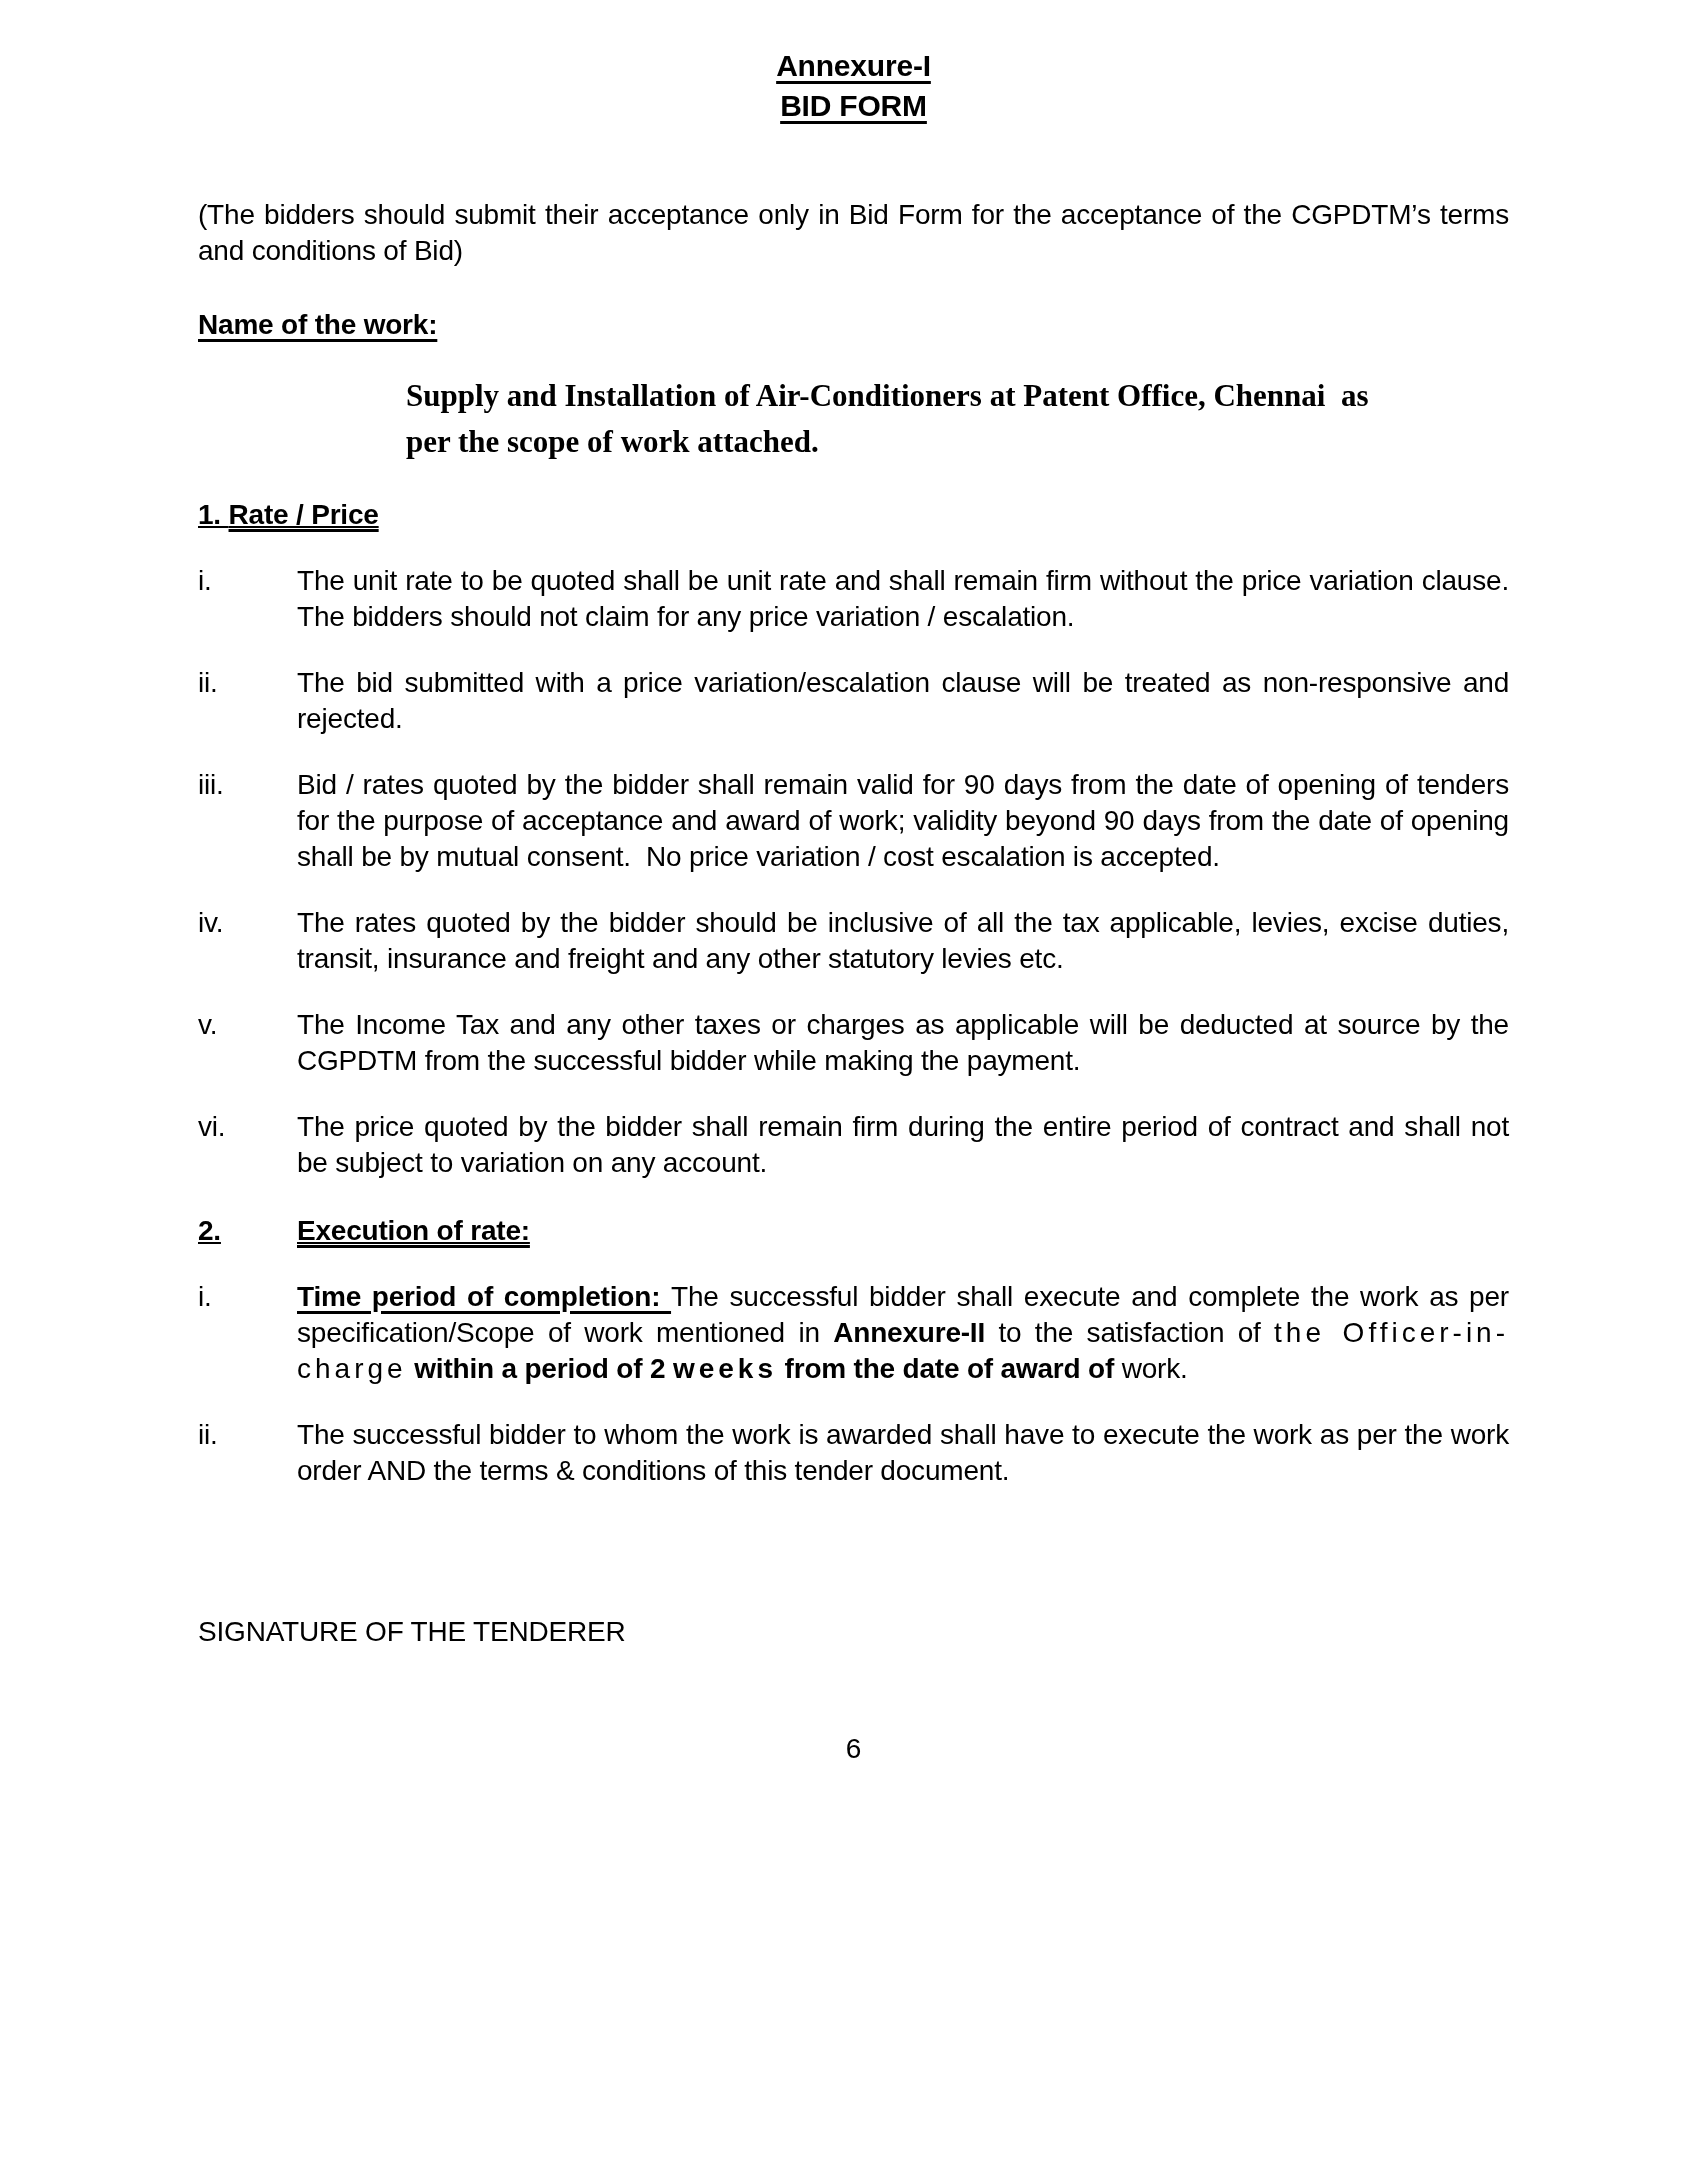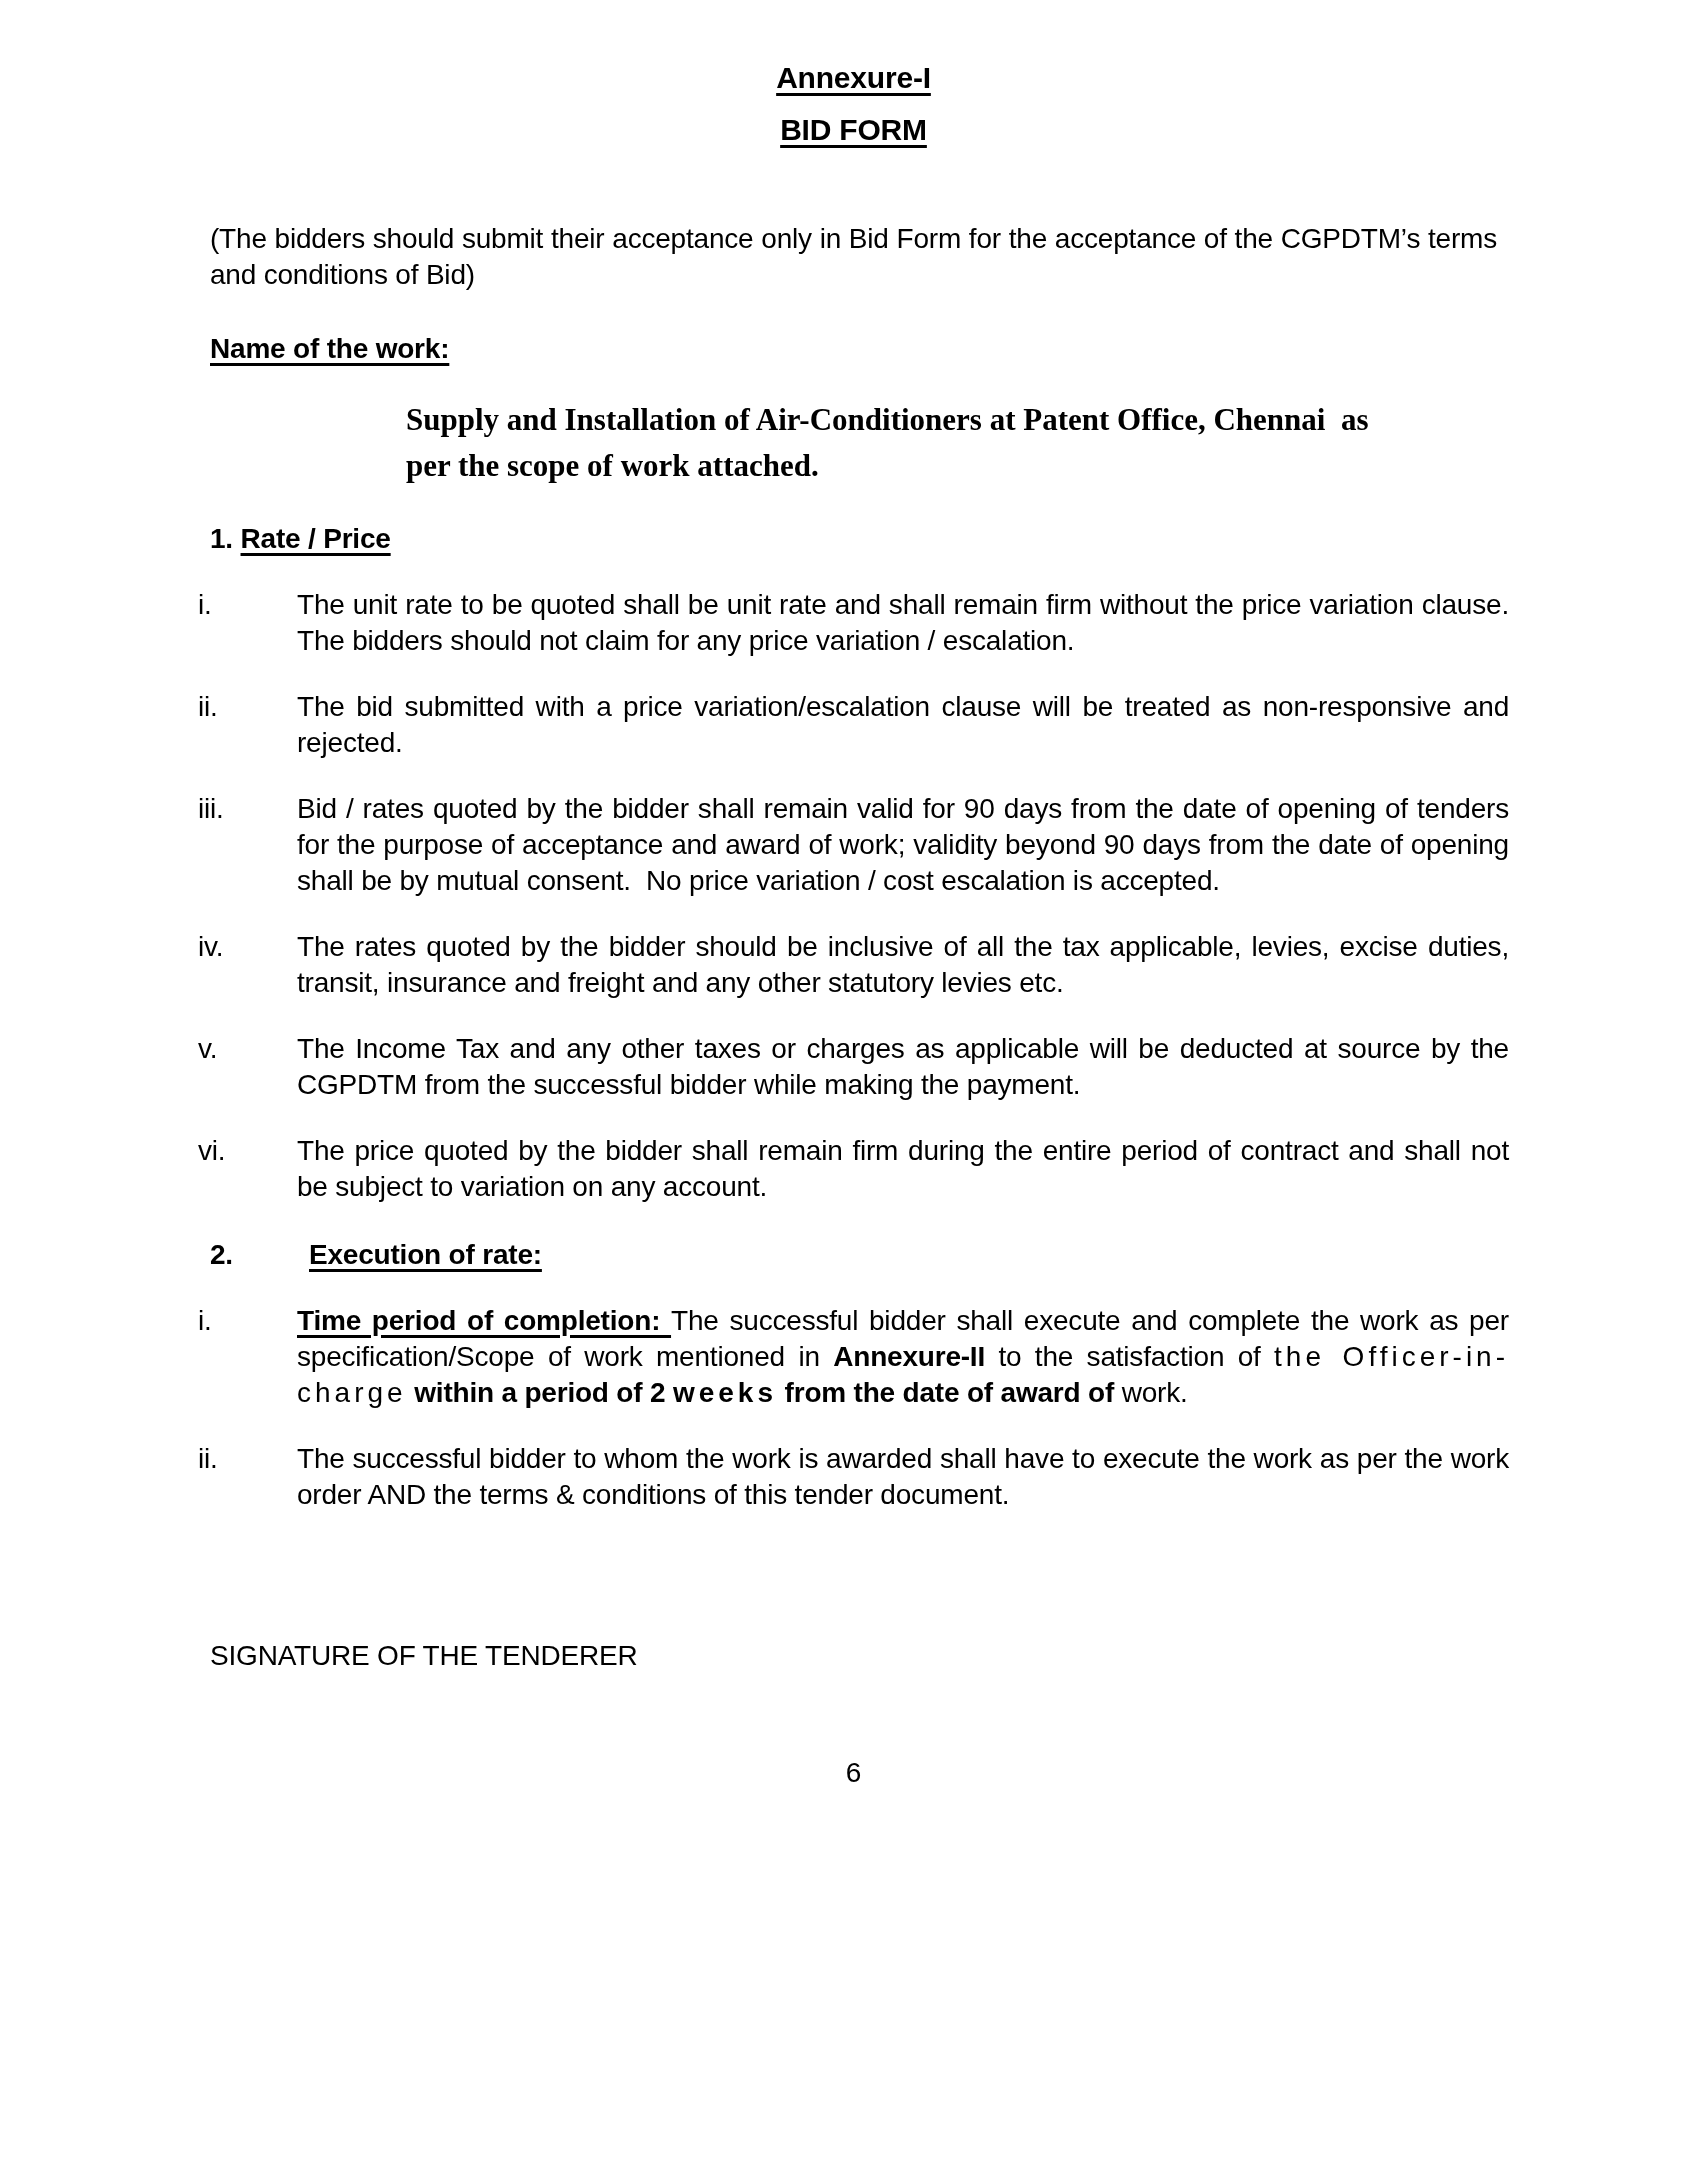--- a/index.html
+++ b/index.html
@@ -8,37 +8,37 @@
     width:1683px;height:2178px;
     background:#ffffff;
     box-sizing:border-box;
     padding:46px 174px 0 198px;
     font-family:"Liberation Sans","DejaVu Sans",sans-serif;
     font-size:28px;line-height:36px;
     color:#000;
     letter-spacing:-0.2px;
     overflow:hidden;
   }
-  p{margin:12px;}
+  p{margin:0;}
   .b{font-weight:bold;}
   .doc-title{text-align:center;font-weight:bold;font-size:30px;line-height:40px;}
   .doc-title span{text-decoration:underline;text-decoration-thickness:3px;text-underline-offset:5px;}
   .intro{margin-top:71px;text-align:justify;}
   .u2{text-decoration-thickness:2px;text-underline-offset:4px;}
   .hu{font-weight:bold;text-decoration:underline;text-decoration-thickness:3px;text-underline-offset:5px;}
   .ru{text-decoration:underline;text-decoration-thickness:3px;text-underline-offset:5px;}
   .name-label{margin-top:38px;}
   .workname{
     margin:30px 0 16px 208px;
     font-family:"Liberation Serif","DejaVu Serif",serif;
     font-weight:bold;font-size:31px;line-height:46px;
     white-space:pre;letter-spacing:0;
   }
   .terms-heading{margin-top:59px;}
-  .sec-head{margin-top:32px;}
+  .sec-head{margin-top:32px;text-decoration:underline;}
   .sec-head.tabbed{display:flex;}
   .marker{flex:0 0 99px;}
   .item{display:flex;margin-top:30px;}
   .itext{flex:1;text-align:justify;}
   .signature{margin-top:125px;text-align:left;}
   .pagenum{margin-top:81px;text-align:center;}
 </style>
 </head>
 <body>
 

